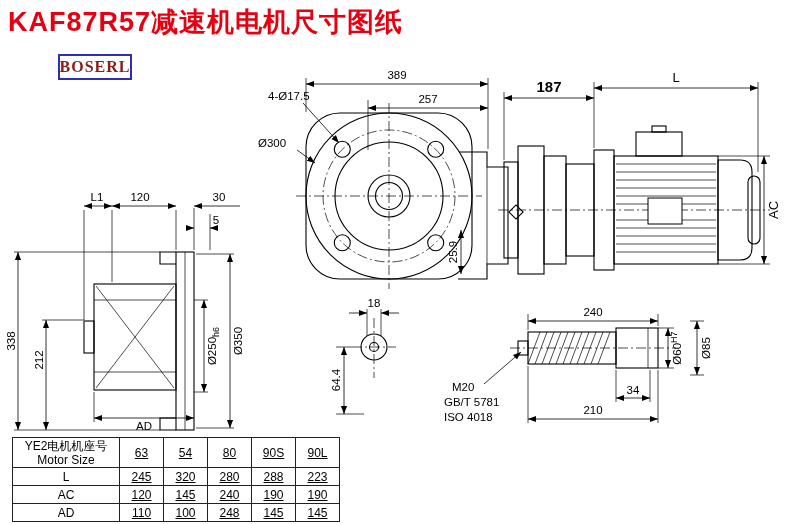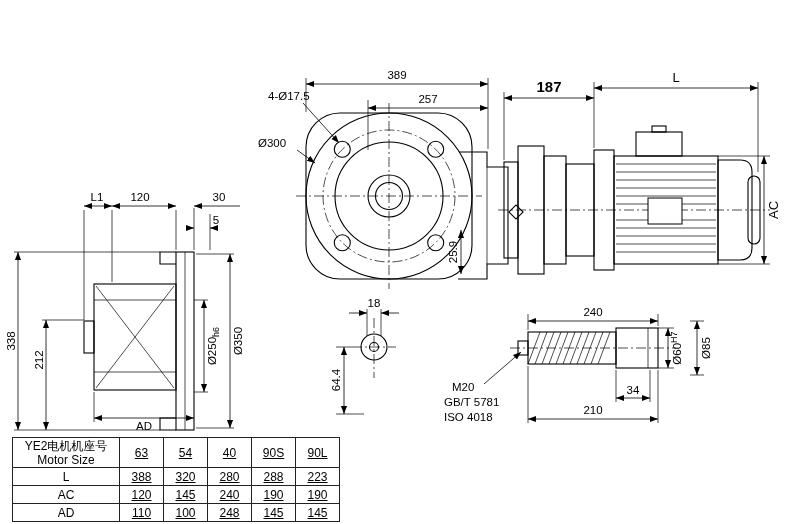--- a/index.html
+++ b/index.html
@@ -27,20 +27,22 @@
   .spec tr.row{height:18px;}
   .spec .c0{width:106px;}
   .spec .c{width:43px;text-decoration:underline;}
   .spec .hcell div{line-height:14px;font-size:12px;}
 </style>
 </head>
 <body>
 
 <div class="page">
 
+  <div class="title">KAF87R57减速机电机尺寸图纸</div>
+  <div class="logo">BOSERL</div>
 
   <svg class="drawing" width="800" height="524" viewBox="0 0 800 524">
     <defs>
       <marker id="ah" viewBox="0 0 10 10" refX="10" refY="5" markerWidth="10" markerHeight="10" orient="auto-start-reverse">
         <path d="M0 1.2 L10 5 L0 8.8 Z" fill="#000"></path>
       </marker>
     </defs>
 
     <g>
       <g>
@@ -247,27 +249,27 @@
 
   <table class="spec">
     <tbody>
         <tr class="hdr">
       <th class="c0 hcell">
         <div>YE2电机机座号</div>
         <div>Motor Size</div>
       </th>
       <th class="c">63</th>
       <th class="c">54</th>
-      <th class="c">40</th>
+      <th class="c">80</th>
       <th class="c">90S</th>
       <th class="c">90L</th>
     </tr>
     <tr class="row">
       <th class="c0">L</th>
-      <td class="c">388</td>
+      <td class="c">245</td>
       <td class="c">320</td>
       <td class="c">280</td>
       <td class="c">288</td>
       <td class="c">223</td>
     </tr>
     <tr class="row">
       <th class="c0">AC</th>
       <td class="c">120</td>
       <td class="c">145</td>
       <td class="c">240</td>

